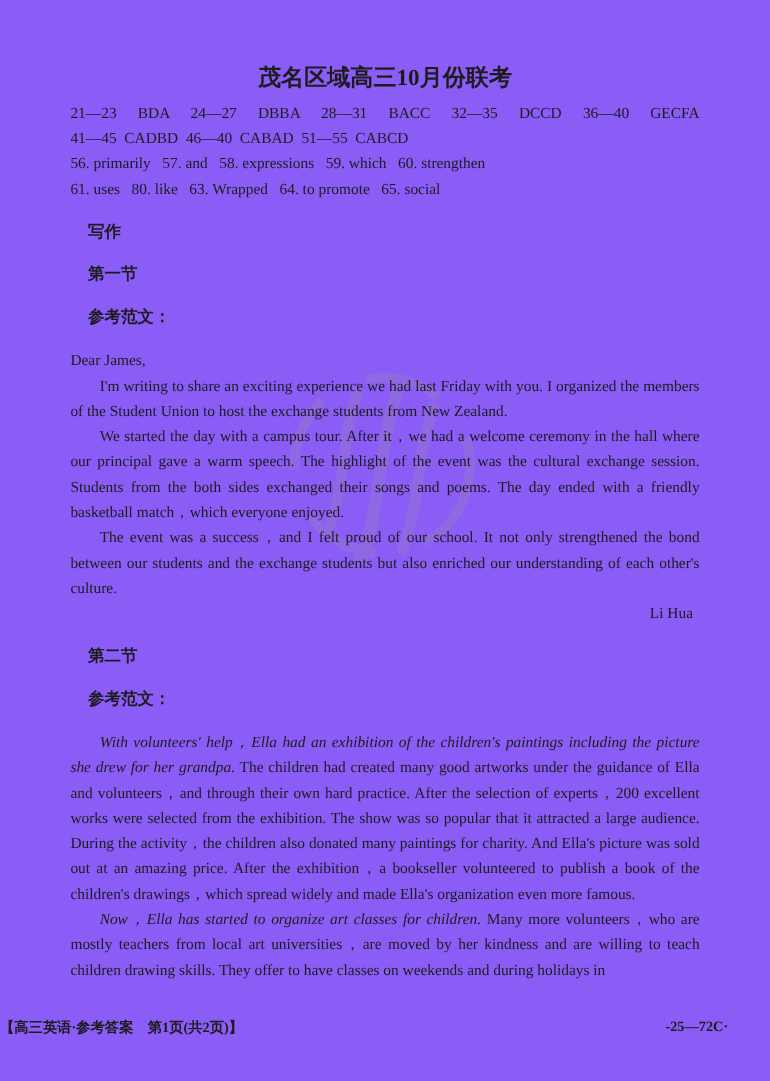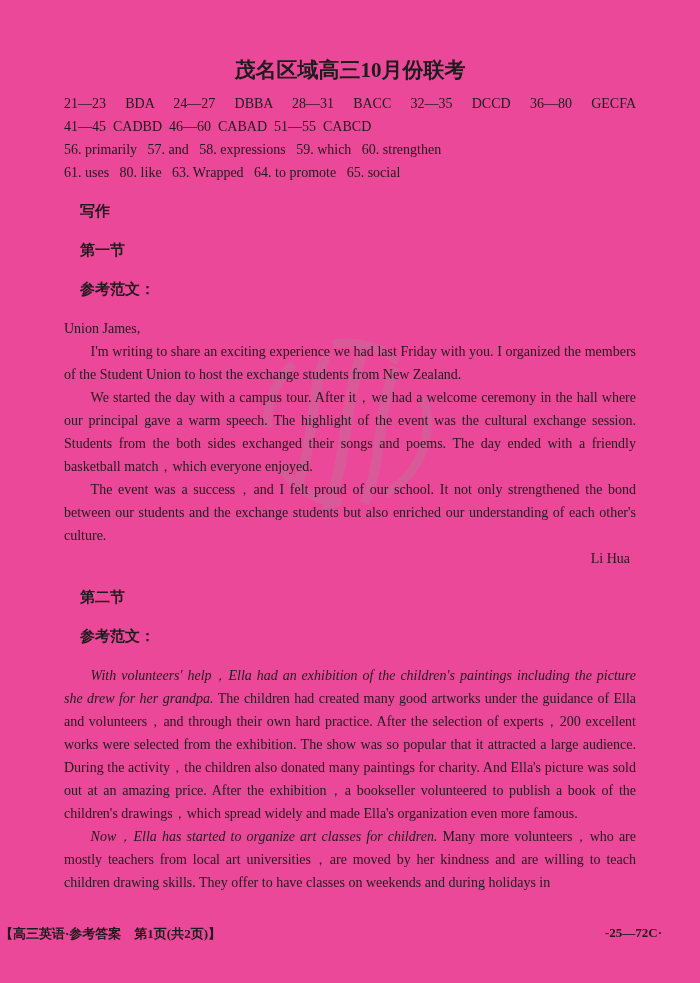--- a/index.html
+++ b/index.html
@@ -1,19 +1,19 @@
 <!DOCTYPE html>
 <html><head>
 <meta charset="utf-8">
 <style>
   html,body{margin:0;padding:0;background:#ffffff;}
   .page{
     position:relative;
     width:700px;height:983px;
-    background:#ec4899;
+    background:#8b5cf6;
     overflow:hidden;
     color:#1c1c1c;
     font-family:"Liberation Serif","DejaVu Serif",serif;
   }
   .content{position:relative;padding:56px 64px 0 64px;z-index:2;}
   .title{font-size:21px;font-weight:bold;text-align:center;margin:0 0 8px 0;}
   .subtitle{font-size:26px;font-weight:bold;text-align:center;margin:0 0 28px 0;letter-spacing:3px;}
   .ans{font-size:14px;line-height:23px;margin:0;white-space:pre-wrap;}
   .ans.spread{white-space:normal;text-align:justify;text-align-last:justify;}
   .heading{font-size:15px;font-weight:bold;line-height:23px;margin:16px;}
@@ -44,32 +44,32 @@
     <path d="M60 40 C 52 90, 68 130, 58 180" fill="none" stroke="#9a9a9a" stroke-width="10"></path>
     <path d="M95 30 C 87 90, 103 140, 93 195" fill="none" stroke="#9a9a9a" stroke-width="11"></path>
     <path d="M130 40 C 122 95, 138 135, 128 180" fill="none" stroke="#9a9a9a" stroke-width="10"></path>
   </svg>
 
   <div class="content">
 
     <h1 class="title">茂名区域高三10月份联考</h1>
 
     <div>
-      <p class="ans spread">21—23  BDA  24—27  DBBA  28—31  BACC  32—35  DCCD  36—80  GECFA</p>
-      <p class="ans">41—45  CADBD  46—60  CABAD  51—55  CABCD</p>
+      <p class="ans spread">21—23  BDA  24—27  DBBA  28—31  BACC  32—35  DCCD  36—40  GECFA</p>
+      <p class="ans">41—45  CADBD  46—40  CABAD  51—55  CABCD</p>
       <p class="ans">56. primarily   57. and   58. expressions   59. which   60. strengthen</p>
       <p class="ans">61. uses   80. like   63. Wrapped   64. to promote   65. social</p>
     </div>
 
     <p class="heading">写作</p>
     <p class="heading">第一节</p>
     <p class="heading">参考范文：</p>
 
     <div>
-      <p class="para">Union James,</p>
+      <p class="para">Dear James,</p>
       <p class="para indent">I'm writing to share an exciting experience we had last Friday with you. I organized the members of the Student Union to host the exchange students from New Zealand.</p>
       <p class="para indent">We started the day with a campus tour. After it，we had a welcome ceremony in the hall where our principal gave a warm speech. The highlight of the event was the cultural exchange session. Students from the both sides exchanged their songs and poems. The day ended with a friendly basketball match，which everyone enjoyed.</p>
       <p class="para indent">The event was a success，and I felt proud of our school. It not only strengthened the bond between our students and the exchange students but also enriched our understanding of each other's culture.</p>
       <p class="para right">Li Hua</p>
     </div>
 
     <p class="heading">第二节</p>
     <p class="heading">参考范文：</p>
 
     <div>

